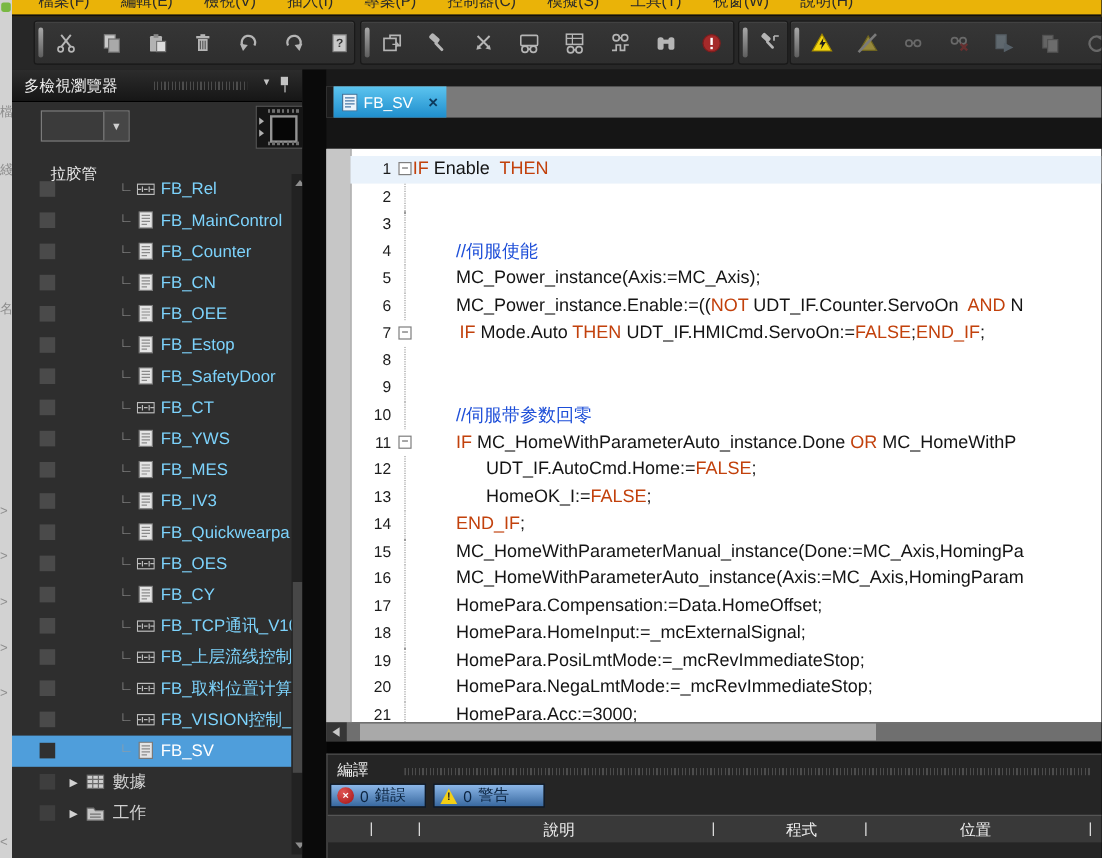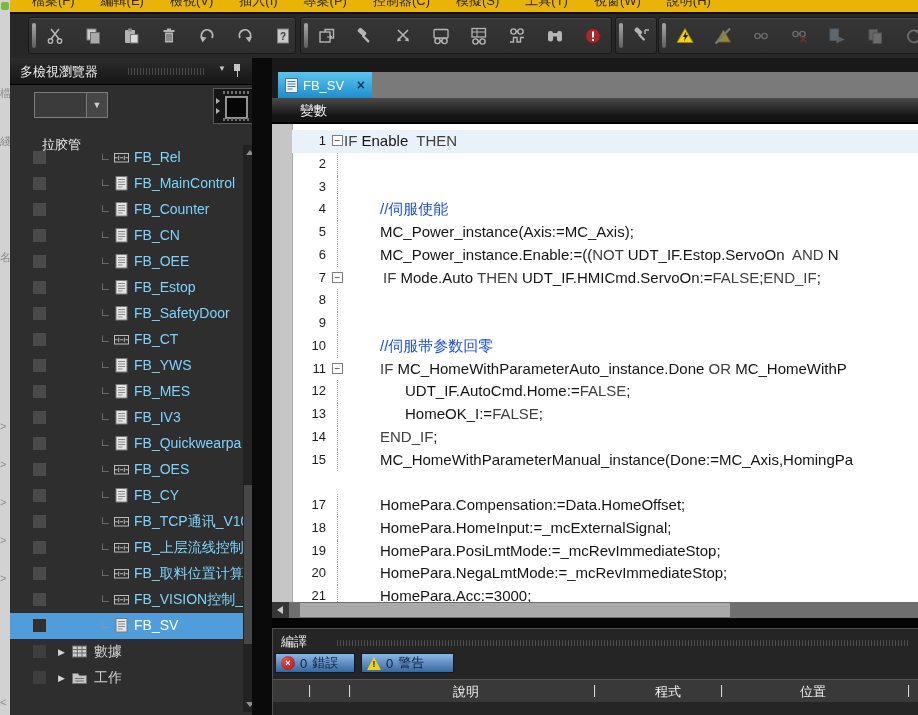--- a/index.html
+++ b/index.html
@@ -89,21 +89,21 @@
 
   #code{position:absolute;left:0;top:66px;width:646px;height:478px;background:#ffffff;overflow:hidden;}
   .gutter{position:absolute;left:0;top:0;width:20px;height:100%;background:#c6c6c6;border-right:1px solid #ababab;}
   .crow{position:absolute;left:20px;right:0;height:22.75px;white-space:nowrap;overflow:hidden;}
   .crow.cur{background:#e9f2fb;}
   .lnum{position:absolute;left:0;top:3px;width:34px;text-align:right;font-size:13px;color:#1c1c1c;}
   .fold{position:absolute;left:40px;top:5px;width:11px;height:11px;background:#fff;border:1px solid #7e7e7e;
         font-size:10px;line-height:10px;text-align:center;color:#333;box-sizing:border-box;}
   .fline{position:absolute;left:45px;top:0;bottom:0;border-left:1px dotted #9b9b9b;}
   .ctext{position:absolute;top:2px;font-size:15px;color:#141414;white-space:pre;}
-  .ctext .k{color:#404040;}
+  .ctext .k{color:#c2410c;}
   .ctext .c{color:#1d4ed8;}
 
   .hscroll{position:absolute;left:0;top:544px;right:0;height:16px;background:#6f6f6f;}
   .harrow{position:absolute;left:0;top:0;width:17px;height:16px;background:#363636;}
   .harrow::before{content:"";position:absolute;left:5px;top:4px;width:0;height:0;
         border-top:4px solid transparent;border-bottom:4px solid transparent;border-right:6px solid #c9c9c9;}
   .hthumb{position:absolute;left:28px;top:1px;width:430px;height:14px;background:#a9a9a9;}
   .blackstrip{position:absolute;left:0;top:560px;right:0;height:10px;background:#050505;}
 
   
@@ -560,23 +560,20 @@
         <span class="node-ico" style="position:static;width:13px;height:15px;">
           <svg width="13" height="15" viewBox="0 0 13 15">
               <rect x="0.5" y="0.5" width="12" height="14" fill="#ecf4fb" stroke="#44759c"></rect>
               <path d="M2.5 3.5 h8 M2.5 6 h8 M2.5 8.5 h8 M2.5 11 h5" stroke="#4a7aa8" stroke-width="1" fill="none"></path>
             </svg>
         </span>
         <span class="lbl">FB_SV</span>
         <span class="close">×</span>
       </div>
     </div>
-    <div class="varbar">
-      <span class="t">變數</span>
-    </div>
     <div id="code">
       <div class="gutter"></div>
     <div class="crow cur" style="top: 6px;">
           <span class="lnum">1</span>
           <span class="fold">−</span>
           <span class="ctext" style="left:52px"><span class="k">IF</span><span class=""> Enable  </span><span class="k">THEN</span></span>
         </div>
         <div class="crow" style="top: 28.75px;">
           <span class="lnum">2</span>
           <span class="fline"></span>
@@ -593,21 +590,21 @@
           <span class="ctext" style="left:88px"><span class="c">//伺服使能</span></span>
         </div>
         <div class="crow" style="top: 97px;">
           <span class="lnum">5</span>
           <span class="fline"></span>
           <span class="ctext" style="left:88px"><span class="">MC_Power_instance(Axis:=MC_Axis);</span></span>
         </div>
         <div class="crow" style="top: 119.75px;">
           <span class="lnum">6</span>
           <span class="fline"></span>
-          <span class="ctext" style="left:88px"><span class="">MC_Power_instance.Enable:=((</span><span class="k">NOT</span><span class=""> UDT_IF.Estop.ServoOn  </span><span class="k">AND</span><span class=""> N</span></span>
+          <span class="ctext" style="left:88px"><span class="">MC_Power_instance.Enable:=((</span><span class="k">NOT</span><span class=""> UDT_IF.Counter.ServoOn  </span><span class="k">AND</span><span class=""> N</span></span>
         </div>
         <div class="crow" style="top: 142.5px;">
           <span class="lnum">7</span>
           <span class="fold">−</span>
           <span class="ctext" style="left:91px"><span class="k">IF</span><span class=""> Mode.Auto </span><span class="k">THEN</span><span class=""> UDT_IF.HMICmd.ServoOn:=</span><span class="k">FALSE</span><span class="">;</span><span class="k">END_IF</span><span class="">;</span></span>
         </div>
         <div class="crow" style="top: 165.25px;">
           <span class="lnum">8</span>
           <span class="fline"></span>
           <span class="ctext" style="left:52px"></span>
@@ -639,20 +636,25 @@
         </div>
         <div class="crow" style="top: 301.75px;">
           <span class="lnum">14</span>
           <span class="fline"></span>
           <span class="ctext" style="left:88px"><span class="k">END_IF</span><span class="">;</span></span>
         </div>
         <div class="crow" style="top: 324.5px;">
           <span class="lnum">15</span>
           <span class="fline"></span>
           <span class="ctext" style="left:88px"><span class="">MC_HomeWithParameterManual_instance(Done:=MC_Axis,HomingPa</span></span>
+        </div>
+        <div class="crow" style="top: 347.25px;">
+          <span class="lnum">16</span>
+          <span class="fline"></span>
+          <span class="ctext" style="left:88px"><span class="">MC_HomeWithParameterAuto_instance(Axis:=MC_Axis,HomingParam</span></span>
         </div>
         <div class="crow" style="top: 370px;">
           <span class="lnum">17</span>
           <span class="fline"></span>
           <span class="ctext" style="left:88px"><span class="">HomePara.Compensation:=Data.HomeOffset;</span></span>
         </div>
         <div class="crow" style="top: 392.75px;">
           <span class="lnum">18</span>
           <span class="fline"></span>
           <span class="ctext" style="left:88px"><span class="">HomePara.HomeInput:=_mcExternalSignal;</span></span>

